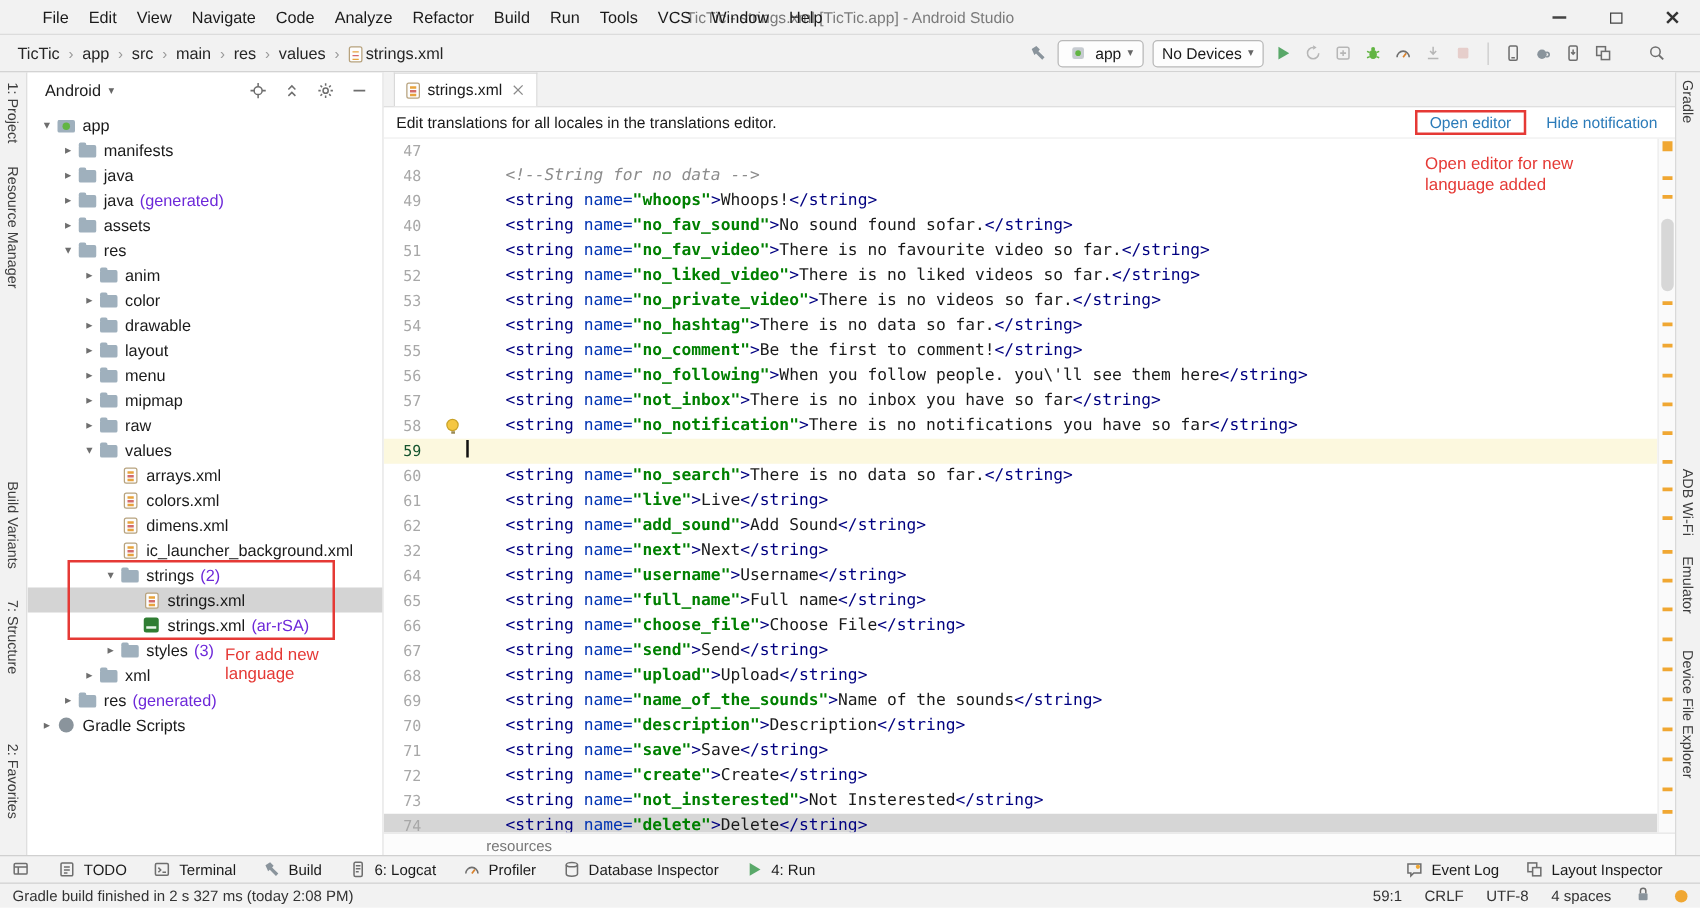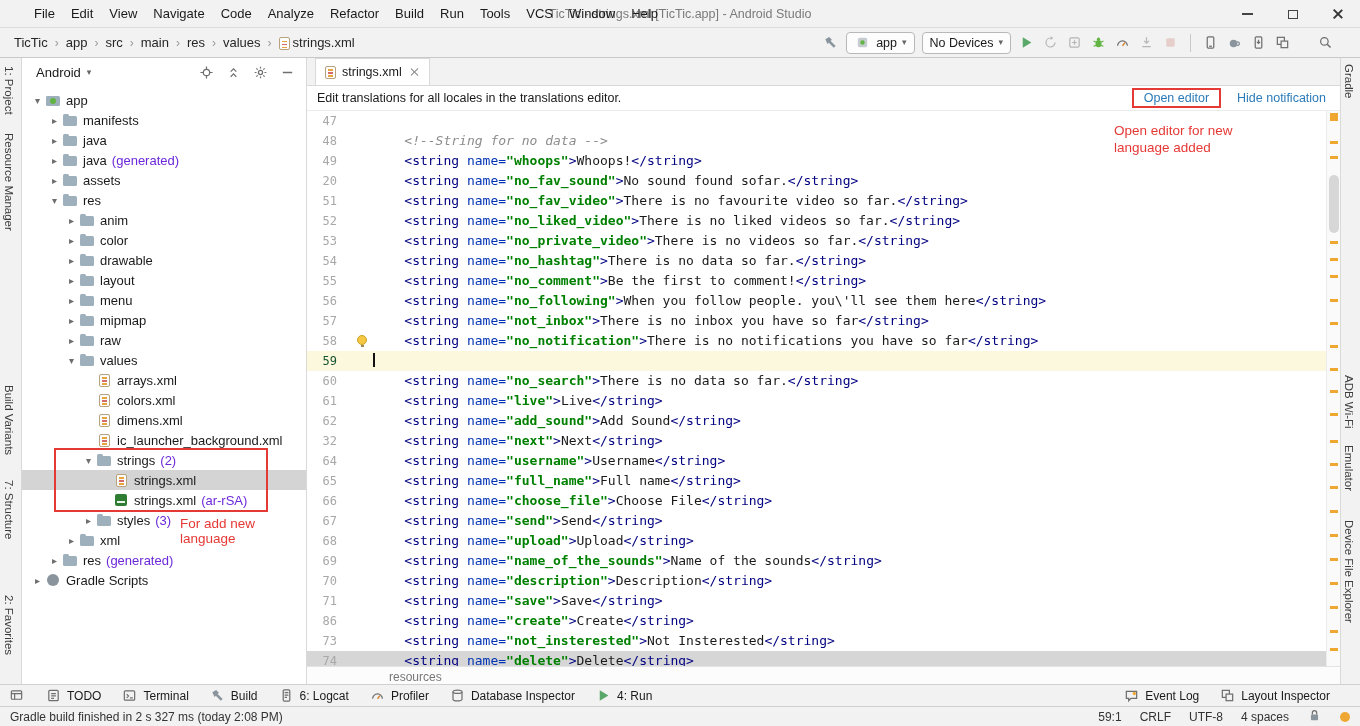--- a/index.html
+++ b/index.html
@@ -58,21 +58,21 @@
   .ic-xml{position:relative;width:11px;height:13px;background:#fdfdfd;border:1px solid #b7a27d;border-radius:2px}
   .ic-xml::after{content:"";position:absolute;left:2px;right:2px;top:2.5px;height:1.5px;background:#e8a33d;box-shadow:0 3px 0 #d46b6b,0 6px 0 #e8a33d}
   .ic-flag{position:relative;width:12px;height:12px;background:#2f7d32;border-radius:2px}
   .ic-flag::after{content:"";position:absolute;left:2px;top:7px;width:8px;height:1.6px;background:#e8f5e9}
   .ic-gradle{width:12px;height:12px;border-radius:50%;background:#8a949c}
 
   .red-box{position:absolute;border:2px solid var(--c-red);pointer-events:none;z-index:6}
   #tree-red-box{left:32px;top:390px;width:214px;height:64px}
   .red-note{position:absolute;color:var(--c-red);font-size:13.5px;z-index:6}
   .tree-note{left:158px;top:458px}
-  .editor-note{left:807px;top:64px;line-height:17px}
+  .editor-note{left:833px;top:64px;line-height:17px}
 
   
   .editor-wrap{flex:1;min-width:0;position:relative;background:#fff}
   .tabbar{height:28px;background:#f2f2f2;border-bottom:1px solid #d9d9d9;display:flex;align-items:stretch;padding-left:8px}
   .tab{display:flex;align-items:center;gap:6px;padding:0 9px;background:#fff;border:1px solid #d9d9d9;border-bottom:none;font-size:12.5px}
   .tab-close{position:relative;width:10px;height:10px;margin-left:2px}
   .tab-close::before,.tab-close::after{content:"";position:absolute;left:4.3px;top:0;width:1.4px;height:10px;background:#8a8a8a}
   .tab-close::before{transform:rotate(45deg)}.tab-close::after{transform:rotate(-45deg)}
   .notif{height:25px;display:flex;align-items:center;justify-content:space-between;background:#fff;border-bottom:1px solid #ececec;padding:0 14px 0 10px;font-size:12.5px}
   .notif-actions{display:flex;align-items:center;gap:16px}
@@ -512,21 +512,21 @@
             <span class="ln">48</span>
             <span class="gut"></span>
             <span class="code"><span class="cmt">    &lt;!--String for no data --&gt;</span></span>
           </div>
           <div class="code-line">
             <span class="ln">49</span>
             <span class="gut"></span>
             <span class="code"><span class="plain">    </span><span class="tag">&lt;string</span><span class="attr"> name=</span><span class="val">"whoops"</span><span class="tag">&gt;</span><span class="txt">Whoops!</span><span class="tag">&lt;/string&gt;</span></span>
           </div>
           <div class="code-line">
-            <span class="ln">20</span>
+            <span class="ln">40</span>
             <span class="gut"></span>
             <span class="code"><span class="plain">    </span><span class="tag">&lt;string</span><span class="attr"> name=</span><span class="val">"no_fav_sound"</span><span class="tag">&gt;</span><span class="txt">No sound found sofar.</span><span class="tag">&lt;/string&gt;</span></span>
           </div>
           <div class="code-line">
             <span class="ln">51</span>
             <span class="gut"></span>
             <span class="code"><span class="plain">    </span><span class="tag">&lt;string</span><span class="attr"> name=</span><span class="val">"no_fav_video"</span><span class="tag">&gt;</span><span class="txt">There is no favourite video so far.</span><span class="tag">&lt;/string&gt;</span></span>
           </div>
           <div class="code-line">
             <span class="ln">52</span>
@@ -624,21 +624,21 @@
             <span class="ln">70</span>
             <span class="gut"></span>
             <span class="code"><span class="plain">    </span><span class="tag">&lt;string</span><span class="attr"> name=</span><span class="val">"description"</span><span class="tag">&gt;</span><span class="txt">Description</span><span class="tag">&lt;/string&gt;</span></span>
           </div>
           <div class="code-line">
             <span class="ln">71</span>
             <span class="gut"></span>
             <span class="code"><span class="plain">    </span><span class="tag">&lt;string</span><span class="attr"> name=</span><span class="val">"save"</span><span class="tag">&gt;</span><span class="txt">Save</span><span class="tag">&lt;/string&gt;</span></span>
           </div>
           <div class="code-line">
-            <span class="ln">86</span>
+            <span class="ln">72</span>
             <span class="gut"></span>
             <span class="code"><span class="plain">    </span><span class="tag">&lt;string</span><span class="attr"> name=</span><span class="val">"create"</span><span class="tag">&gt;</span><span class="txt">Create</span><span class="tag">&lt;/string&gt;</span></span>
           </div>
           <div class="code-line">
             <span class="ln">73</span>
             <span class="gut"></span>
             <span class="code"><span class="plain">    </span><span class="tag">&lt;string</span><span class="attr"> name=</span><span class="val">"not_insterested"</span><span class="tag">&gt;</span><span class="txt">Not Insterested</span><span class="tag">&lt;/string&gt;</span></span>
           </div>
           <div class="code-line selected-line">
             <span class="ln">74</span>

